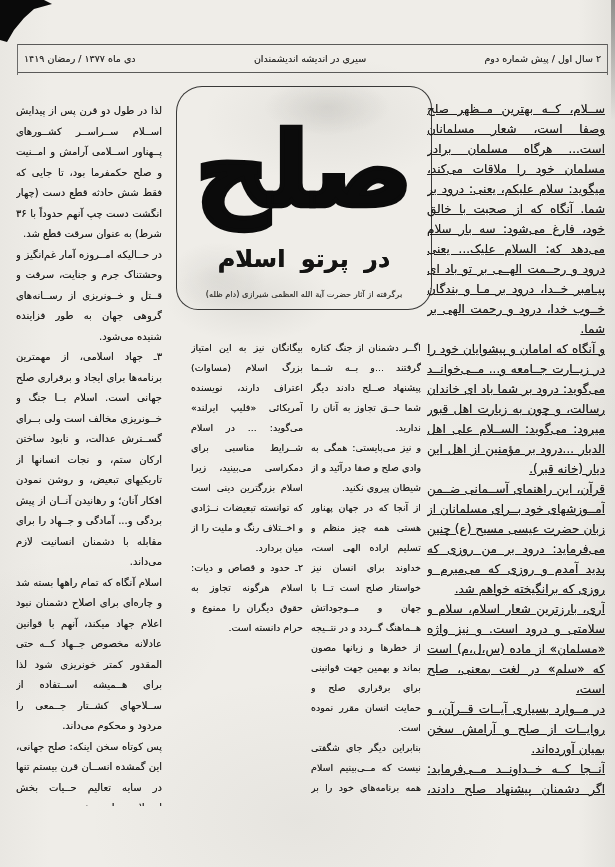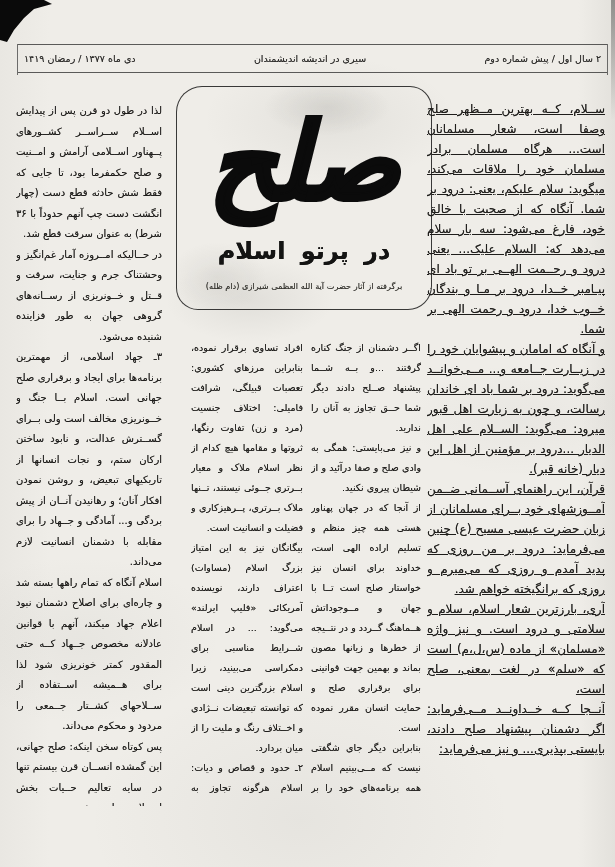--- a/index.html
+++ b/index.html
@@ -56,22 +56,22 @@
     background:
       radial-gradient(ellipse 90px 40px at 150px 20px, rgba(110,110,105,.14), rgba(0,0,0,0) 70%),
       radial-gradient(ellipse 70px 50px at 40px 190px, rgba(110,110,105,.10), rgba(0,0,0,0) 70%);
     display:flex;flex-direction:column;align-items:center;justify-content:flex-start;
     text-align:center;
   }
   .calligraphy{
     font-size:104px;line-height:1.0;
     font-weight:bold;color:#0b0b0b;
     -webkit-text-stroke:4.5px #0b0b0b;
-    margin-top:6px;height:138px;
-    display:flex;align-items:center;justify-content:center;font-style:italic;
+    margin-top:14px;height:138px;
+    display:flex;align-items:center;justify-content:center;
   }
   .subtitle{
     font-size:24px;font-weight:bold;color:#141413;
     word-spacing:7px;letter-spacing:1px;
     margin-top:6px;
     text-shadow:0 0 .5px #141413;
   }
   .attribution{
     font-size:8.2px;color:#35342f;margin-top:16px;
     text-shadow:0 0 .3px rgba(50,50,45,.6);
@@ -109,30 +109,30 @@
     <div class="calligraphy">صلح</div>
     <div class="subtitle">در پرتو اسلام</div>
     <div class="attribution">برگرفته از آثار حضرت آیة الله العظمی شیرازی (دام ظله)</div>
   </div>
 
   <div class="col col-r1">
       <p>ســلام، کــه بهترین مــظهر صلح وصفا است، شعار مسلمانان است... هرگاه مسلمان برادر مسلمان خود را ملاقات می‌کند، میگوید: سلام علیکم، یعنی: درود بر شما. آنگاه که از صحبت با خالق خود، فارغ می‌شود: سه بار سلام می‌دهد که: السلام علیک... یعنی درود و رحــمت الهــی بر تو باد ای پیـامبر خــدا،  درود بر مـا و بندگان خــوب خدا، درود و رحمت الهی بر شما.</p>
       <p>و آنگاه که امامان و پیشوایان خود را در زیــارت جــامعه و... مــی‌خوانــد می‌گوید: درود بر شما باد ای خاندان رسالت، و چون به زیارت اهل قبور میرود: می‌گوید: الســلام علی اهل الدیار ...درود بر مؤمنین از اهل این دیار (خانه قبر).</p>
       <p>قرآن، این راهنمای آســمانی ضــمن آمــوزشهای خود بــرای مسلمانان از زبان حضرت عیسی مسیح (ع) چنین می‌فرماید: درود بر من روزی که پدید آمدم و روزی که می‌میرم و روزی که برانگیخته خواهم شد.</p>
       <p>آری، بارزترین شعار اسلام، سلام و سلامتی و درود است. و نیز واژه «مسلمان» از ماده (س،ل،م) است که «سلم» در لغت بمعنی، صلح است،</p>
+      <p>در مــوارد بسیاری آیــات قــرآن، و روایــات از صلح و آرامش سخن بمیان آورده‌اند.</p>
       <p>آنــجا کــه خــداونــد مــی‌فرماید: اگر دشمنان پیشنهاد صلح دادند، بایستی بپذیری... و نیز می‌فرماید:</p>
     </div>
   <div class="col col-r2">
       <p>اگــر دشمنان از جنگ کناره گرفتند ...و بــه شــما پیشنهاد صــلح دادند دیگر شما حــق تجاوز به آنان را ندارید.</p>
       <p>و نیز می‌بایستی: همگی به وادی صلح و صفا درآئید و از شیطان پیروی نکنید.</p>
       <p>از آنجا که در جهان پهناور هستی همه چیز منظم و تسلیم اراده الهی است، خداوند برای انسان نیز خواستار صلح است تــا با جهان و مــوجوداتش هــماهنگ گــردد و در نتــیجه از خطرها و زیانها مصون بماند و بهمین جهت قوانینی برای برقراری صلح و حمایت انسان مقرر نموده است.</p>
       <p>بنابراین دیگر جای شگفتی نیست که مــی‌بینیم اسلام همه برنامه‌های خود را بر پایه صلح و مسالمت نهاده است. و از جنگ و ناامنی بیزاری می‌جوید.</p>
     </div>
   <div class="col col-r3">
-      <p>افراد تساوی برقرار نموده، بنابراین مرزهای کشوری: تعصبات قبیلگی، شرافت فامیلی: اختلاف جنسیت (مرد و زن) تفاوت رنگها، ثروتها و مقامها هیچ کدام از نظر اسلام ملاک و معیار بــرتری جــوئی نیستند، تــنها ملاک بــرتری، پــرهیزکاری و فضیلت و انسانیت است.</p>
       <p>بیگانگان نیز به این امتیاز بزرگ اسلام (مساوات) اعتراف دارند، نویسنده آمریکائی «فلیپ ایرلند» می‌گوید: ... در اسلام شــرایط مناسبی برای دمکراسی می‌بینید، زیرا اسلام بزرگترین دینی است که توانسته تبعیضات نــژادی و اخــتلاف رنگ و ملیت را از میان بردارد.</p>
       <p>۲ـ حدود و قصاص و دیات: اسلام هرگونه تجاوز به حقوق دیگران را ممنوع و حرام دانسته است.</p>
     </div>
   <div class="col col-r4">
       <p>لذا در طول دو قرن پس از پیدایش اســلام  ســراســر  کشــورهای پــهناور اســلامی  آرامش  و امــنیت و صلح حکمفرما بود، تا جایی که فقط شش حادثه قطع دست (چهار انگشت دست چپ آنهم حدوداً با ۳۶ شرط) به عنوان سرقت قطع شد.</p>
       <p>در حــالیکه امــروزه آمار غم‌انگیز و وحشتناک جرم و جنایت، سرقت و قــتل و خــونریزی از رســانه‌های گروهی جهان به طور فزاینده شنیده می‌شود.</p>
       <p>۳ـ جهاد اسلامی، از مهمترین برنامه‌ها برای ایجاد و برقراری صلح جهانی است. اسلام بــا جنگ و خــونریزی مخالف است ولی بــرای گســترش عدالت، و نابود ساختن ارکان ستم، و نجات انسانها از تاریکیهای تبعیض، و روشن نمودن افکار آنان؛ و رهانیدن آنــان از پیش بردگی و... آمادگی و جــهاد را برای مقابله با دشمنان انسانیت لازم می‌داند.</p>
       <p>اسلام آنگاه که تمام راهها بسته شد و چاره‌ای برای اصلاح دشمنان نبود اعلام جهاد میکند، آنهم با قوانین عادلانه مخصوص جــهاد کــه حتی المقدور کمتر خونریزی شود لذا برای هــمیشه  اســتفاده  از ســلاحهای کشــتار جــمعی را مردود و محکوم می‌داند.</p>
       <p>پس کوتاه سخن اینکه: صلح جهانی، این گمشده انســان قرن بیستم تنها در سایه تعالیم حــیات بخش اســلام متجلی میشود.</p>
     </div>

